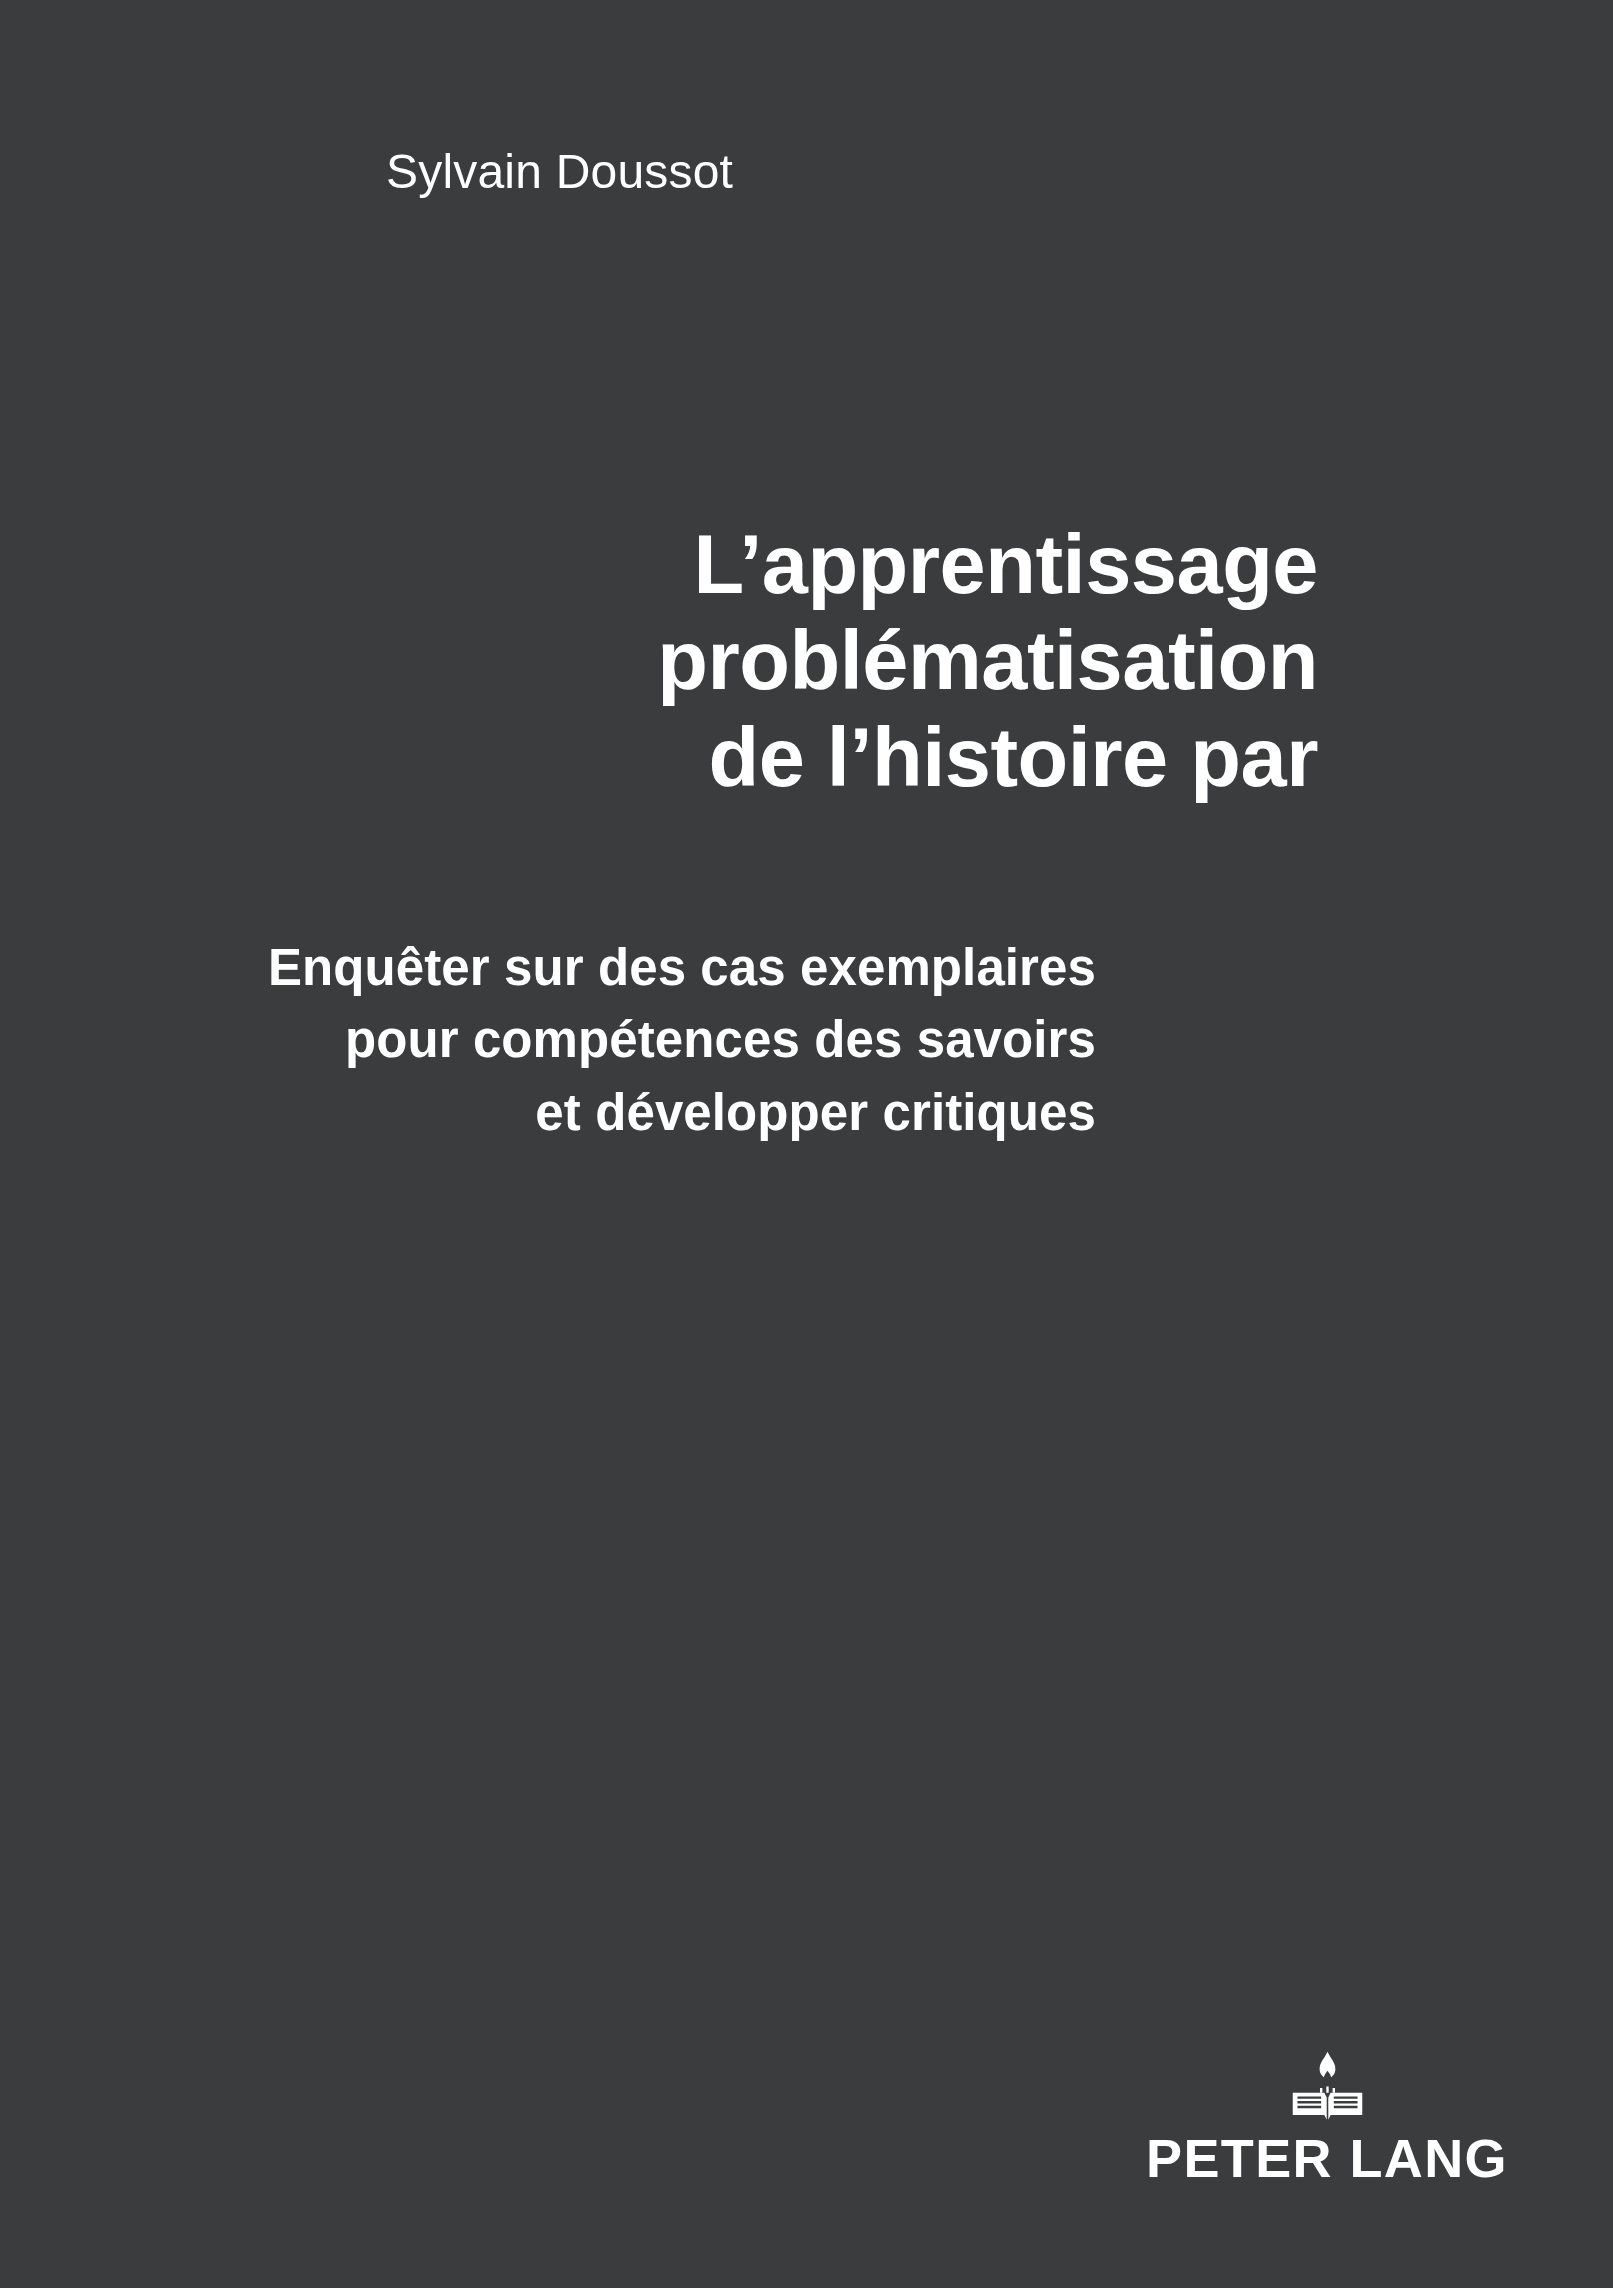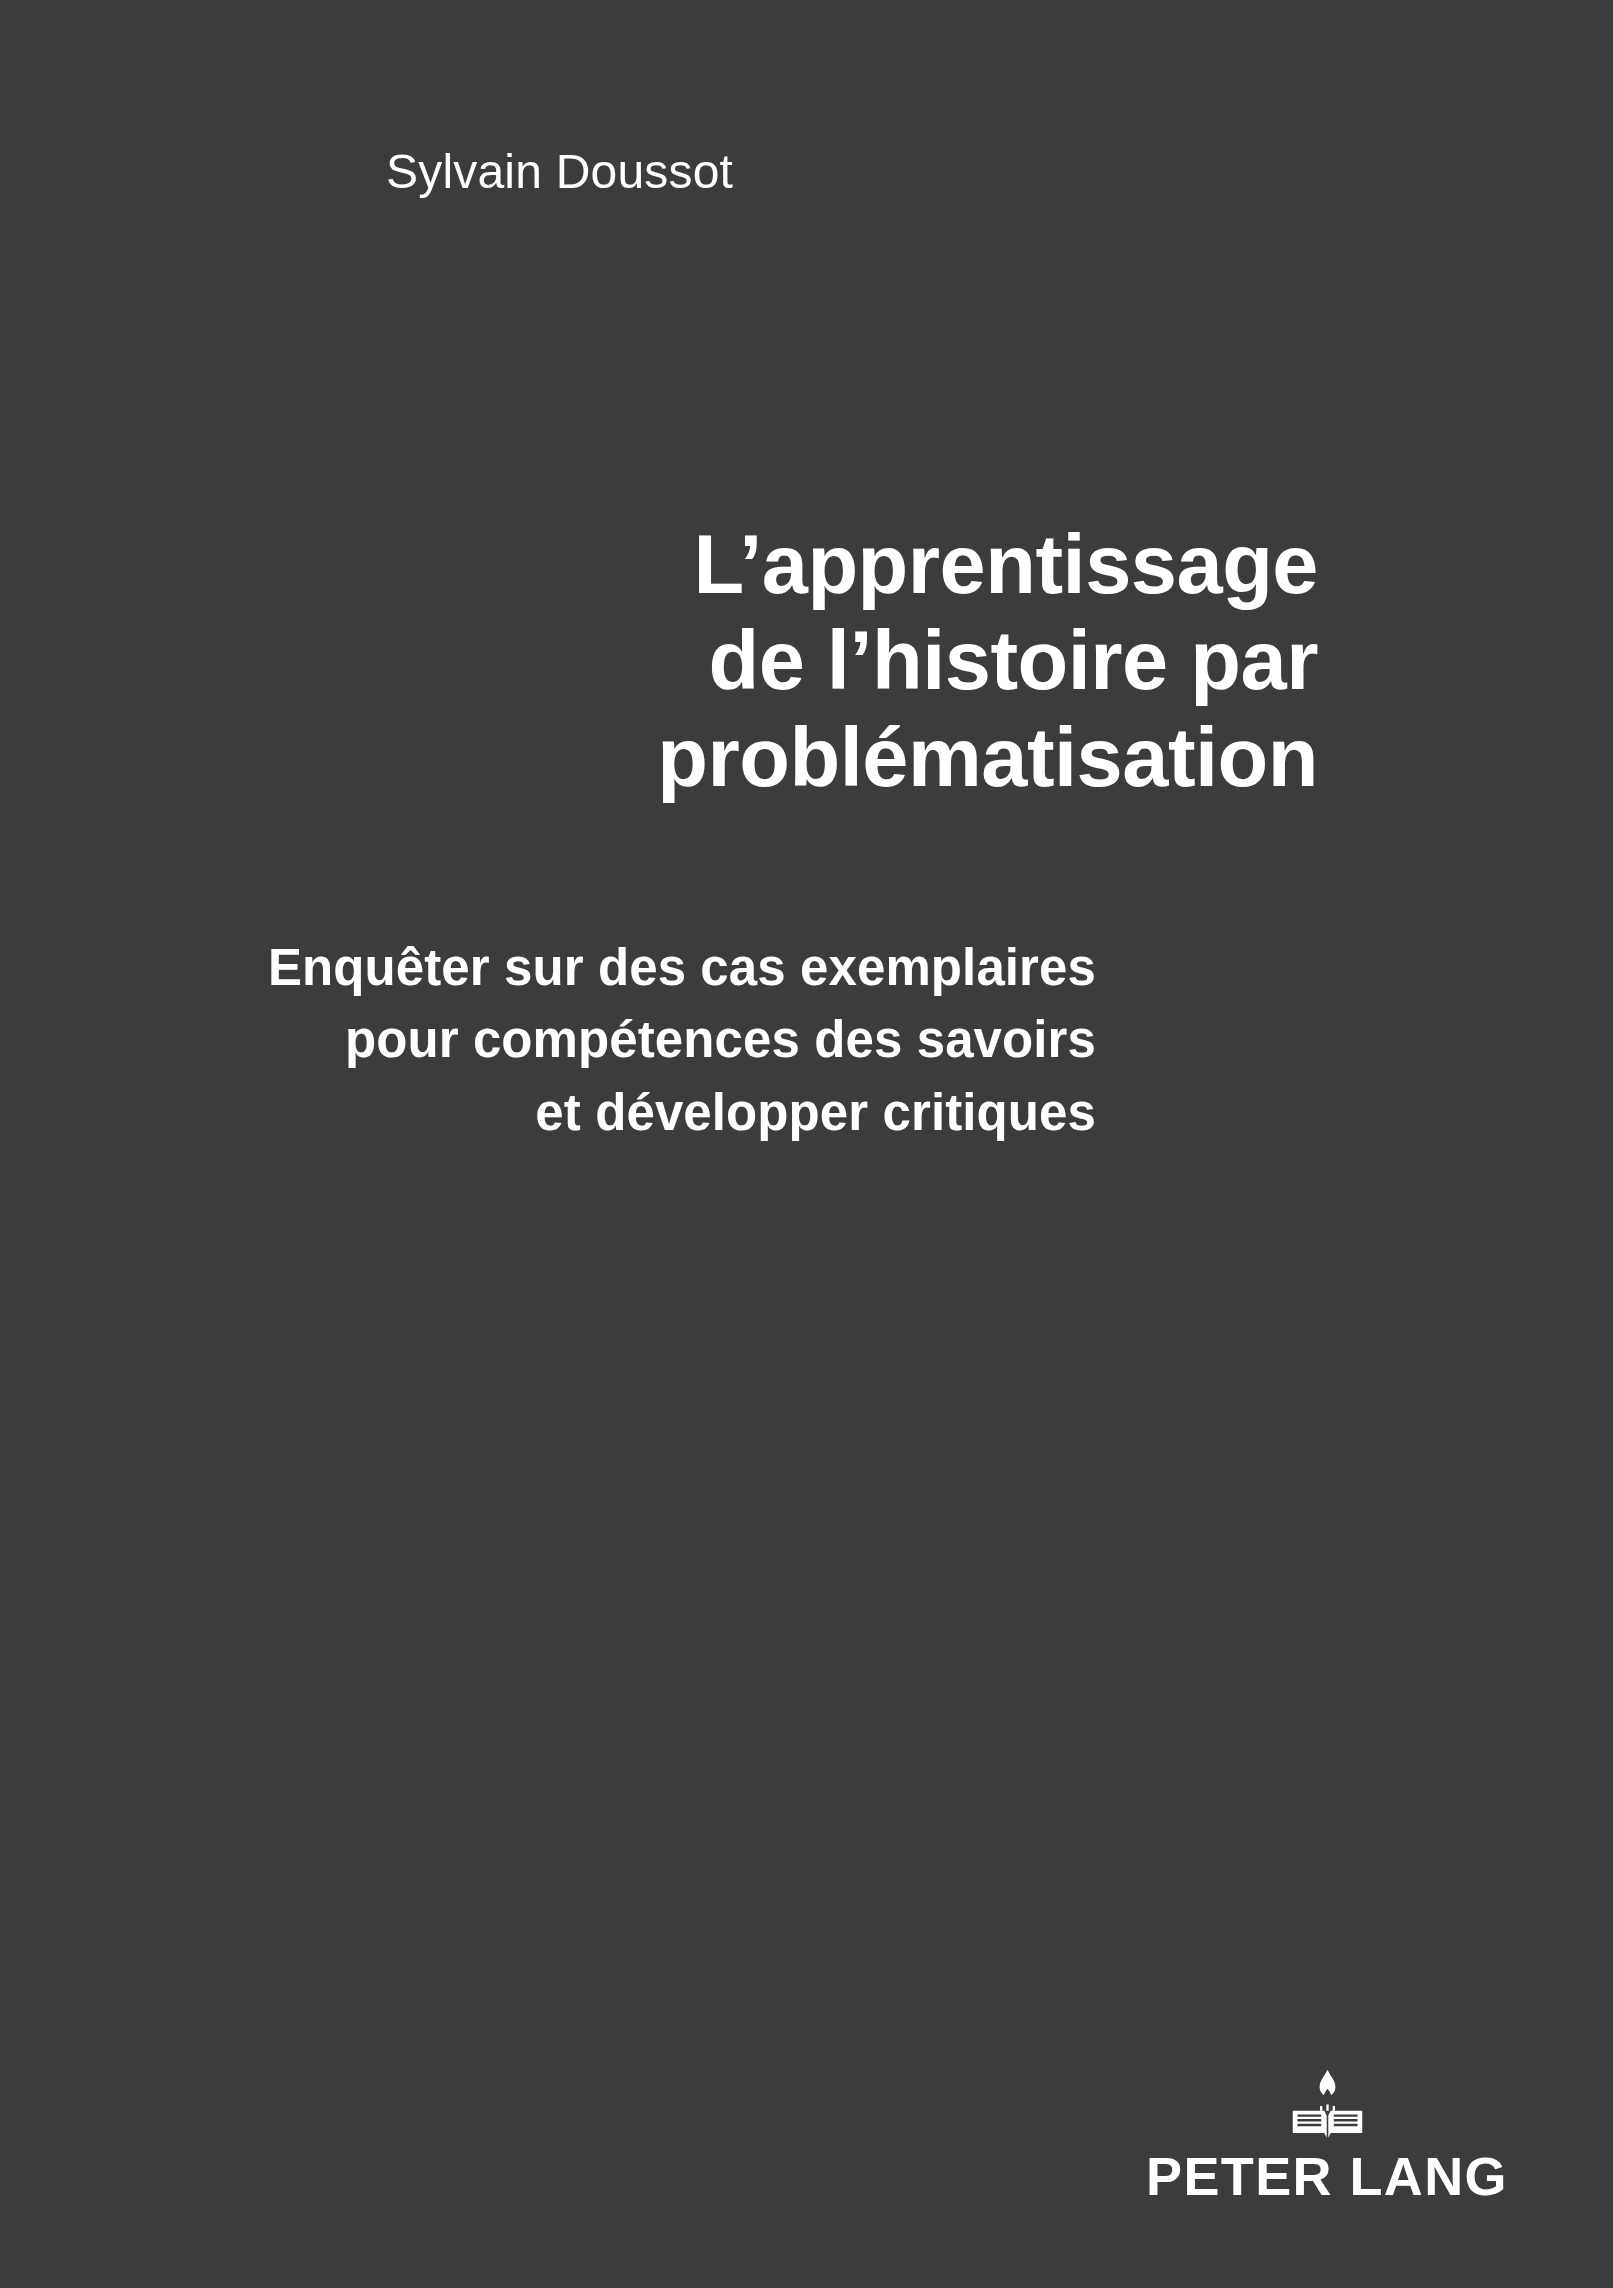--- a/index.html
+++ b/index.html
@@ -63,21 +63,21 @@
     font-weight: bold;
     line-height: 1.42;
     color: #ffffff;
     letter-spacing: 0.1px;
     white-space: nowrap;
   }
 
   .publisher {
     position: absolute;
     right: 92px;
-    bottom: 86px;
+    bottom: 104px;
     text-align: center;
     width: 388px;
   }
 
   .publisher-mark {
     display: block;
     margin: 0 auto 5.5px auto;
     width: 79px;
     height: 79px;
   }
@@ -92,22 +92,22 @@
 </style>
 </head>
 <body>
 
 <div class="cover">
 
   <div class="author">Sylvain Doussot</div>
 
   <div class="title-block">
     <div class="title-line">L’apprentissage</div>
+    <div class="title-line">problématisation</div>
     <div class="title-line">de l’histoire par</div>
-    <div class="title-line">problématisation</div>
   </div>
 
   <div class="subtitle-block">
     <div class="subtitle-line">Enquêter sur des cas exemplaires</div>
     <div class="subtitle-line">pour compétences des savoirs</div>
     <div class="subtitle-line">et développer critiques</div>
   </div>
 
   <div class="publisher">
     <svg class="publisher-mark" viewBox="0 0 100 100" aria-hidden="true">

